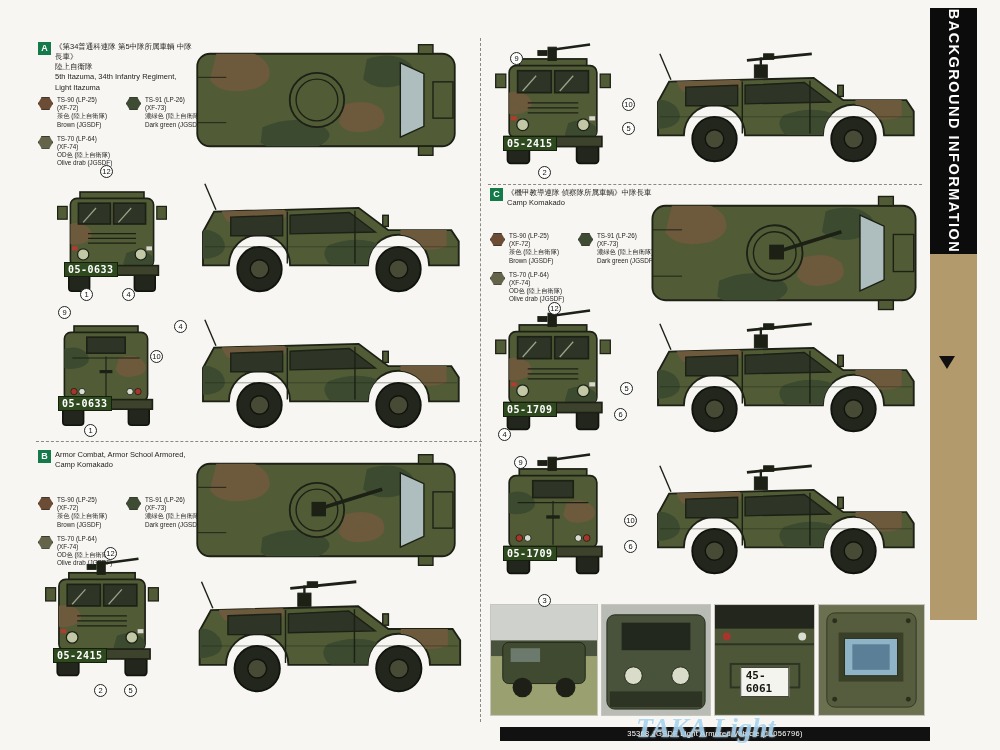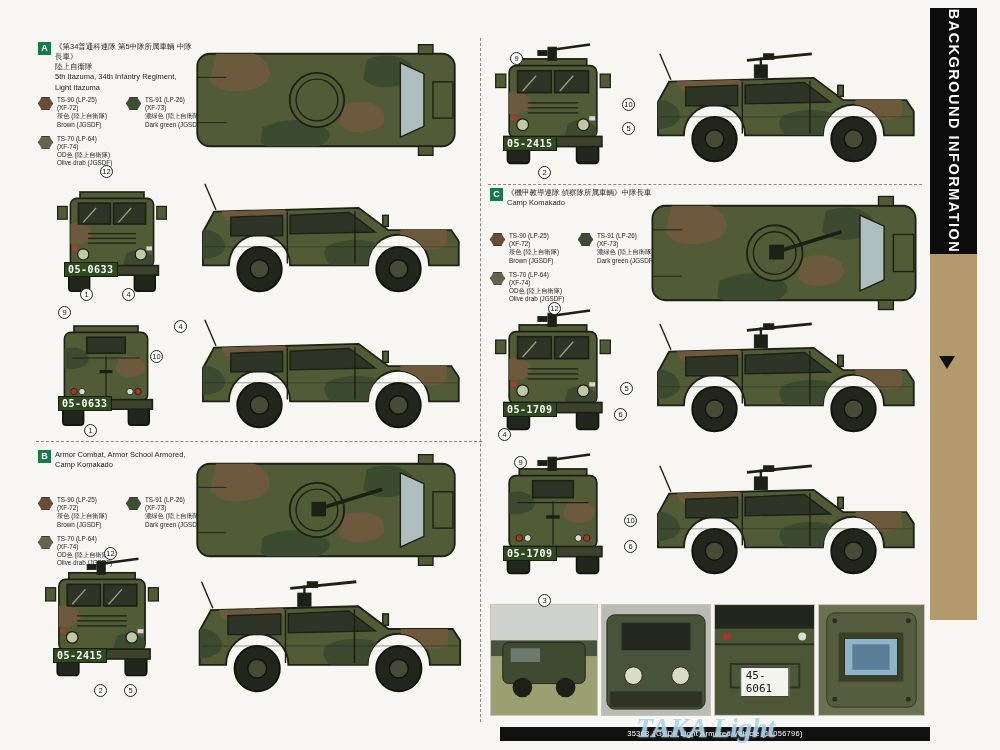--- a/index.html
+++ b/index.html
@@ -21,21 +21,21 @@
   .paint{display:flex;gap:4px;align-items:flex-start;width:78px;}
   .sw{flex:0 0 auto;width:15px;height:13px;margin-top:1px;border:1px solid #3a3a30;
       clip-path:polygon(25% 0,75% 0,100% 50%,75% 100%,25% 100%,0 50%);}
   
   .co{position:absolute;width:13px;height:13px;border:1.2px solid #222;border-radius:50%;background:#fdfdfb;
       font-size:7.5px;color:#111;display:flex;align-items:center;justify-content:center;z-index:5;}
   
   .plate{position:absolute;background:#2f4a1f;color:#fff;font-family:"DejaVu Sans Mono",monospace;
          font-size:10px;font-weight:bold;letter-spacing:.5px;padding:1px 3px;border:1px solid #14200c;z-index:4;}
   .photo-plate{position:absolute;left:50%;top:56%;transform:translate(-50%,0);background:#f4f4ef;color:#15150f;
-         font-family:"DejaVu Sans Mono",monospace;font-size:11px;font-weight:normal;padding:1px 5px;border:1px solid #44443a;z-index:4;}
+         font-family:"DejaVu Sans Mono",monospace;font-size:11px;font-weight:bold;padding:1px 5px;border:1px solid #44443a;z-index:4;}
   
   .dash-v{border-left:1px dashed #8a8a84;}
   .dash-h{border-top:1px dashed #8a8a84;}
   
   .tan-strip{background:#b29a6c;}
   .black-tab{background:#0c0c0c;}
   .vert-text{position:absolute;left:977px;top:8px;width:246px;height:47px;transform:rotate(90deg);
      transform-origin:left top;color:#fff;font-weight:bold;font-size:14.5px;letter-spacing:1.5px;
      line-height:47px;text-align:center;white-space:nowrap;}
   .tri{width:0;height:0;border-left:8px solid transparent;border-right:8px solid transparent;border-top:13px solid #111;}

